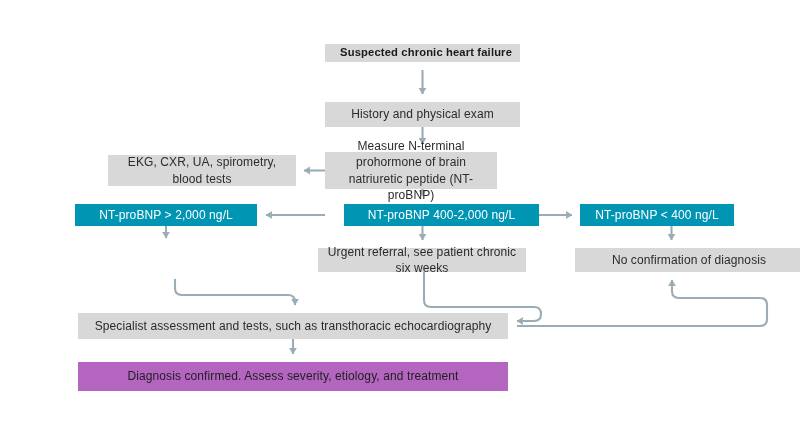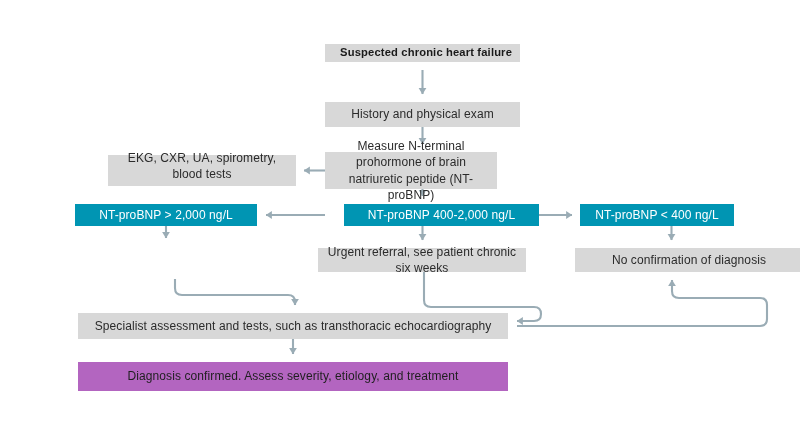--- a/index.html
+++ b/index.html
@@ -101,21 +101,21 @@
   </svg>
 
   <div class="node title" style="left:325px; top:44px; width:195px; height:18px;justify-content:flex-end;">
     <span>Suspected chronic heart failure</span>
   </div>
 
   <div class="node gray" style="left:325px; top:102px; width:195px; height:25px;">
     <span>History and physical exam</span>
   </div>
 
-  <div class="node gray" style="left:108px; top:155px; width:188px; height:31px;align-items:flex-end;">
+  <div class="node gray" style="left:108px; top:155px; width:188px; height:31px;">
     <span>EKG, CXR, UA, spirometry, blood tests</span>
   </div>
 
   <div class="node gray" style="left:325px; top:152px; width:172px; height:37px;">
     <span>Measure N-terminal prohormone of brain natriuretic peptide (NT-proBNP)</span>
   </div>
 
   <div class="node teal" style="left:75px; top:204px; width:182px; height:22px;">
     <span>NT-proBNP &gt; 2,000 ng/L</span>
   </div>

